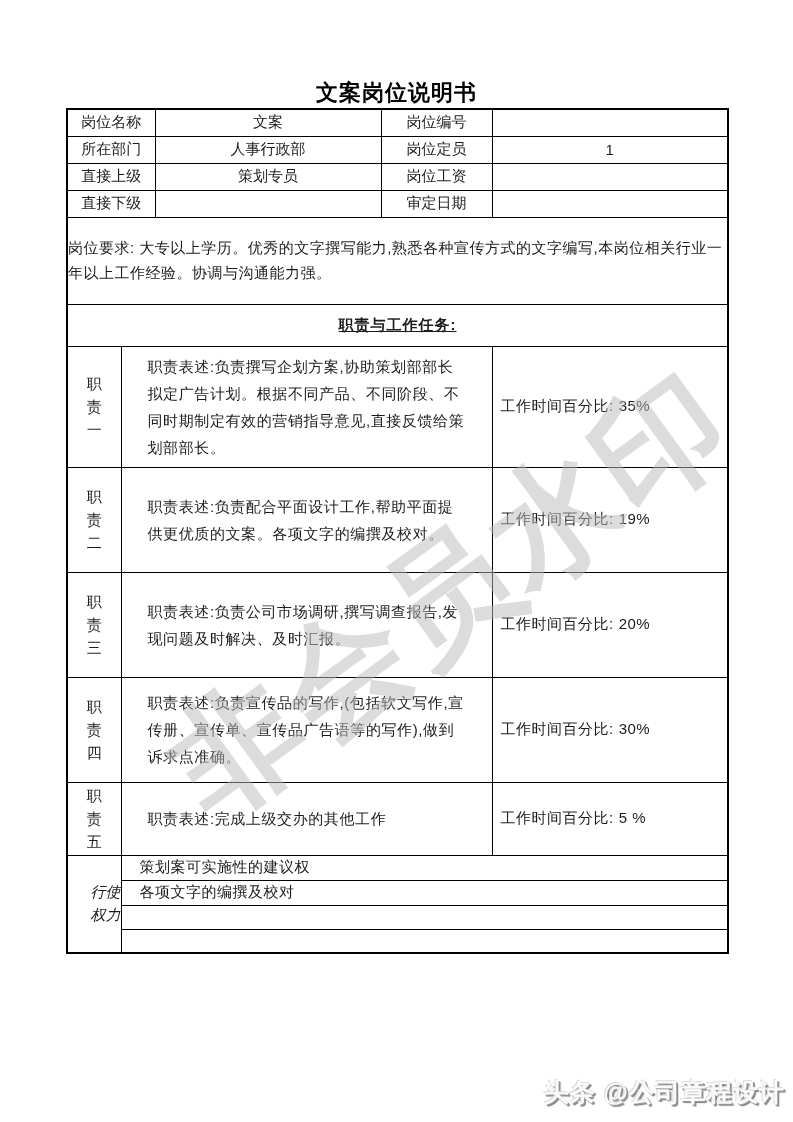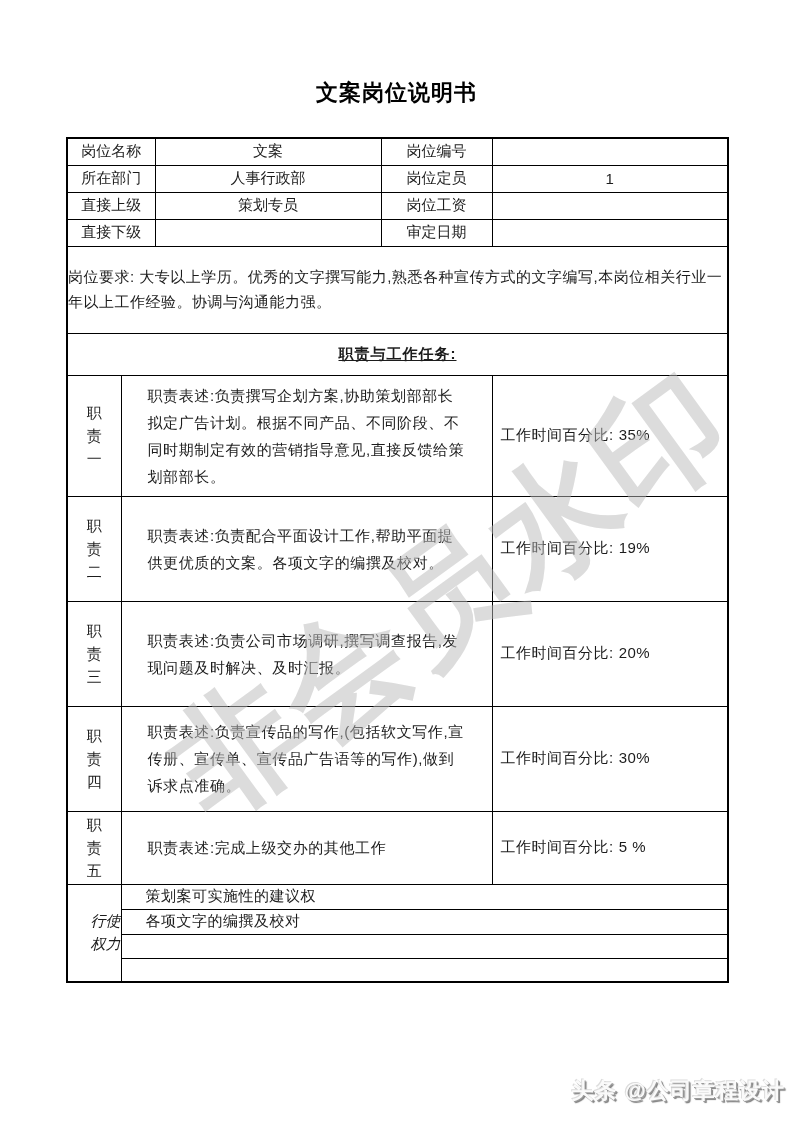--- a/index.html
+++ b/index.html
@@ -20,21 +20,20 @@
     font-weight: bold;
     font-size: 22px;
     letter-spacing: 1px;
     color: #000;
   }
   table.doc {
     border-collapse: collapse;
     table-layout: fixed;
     width: 661px;
     margin-left: 66px;
-    margin-top: 29px;
     position: relative;
     z-index: 1;
   }
   table.doc, table.doc td { border: 1px solid #000; }
   table.doc { border: 2px solid #000; }
   table.doc td {
     font-size: 15px;
     color: #1c1c1c;
     vertical-align: middle;
     overflow: hidden;
@@ -87,42 +86,42 @@
   td.duty-percent .pct-val { margin-left: 5px; }
   td.powers-label {
     text-align: right;
     color: #c42525;
     white-space: pre-line;
     line-height: 1.5;
     font-size: 15px;
     font-style: italic;
   }
   td.power-item {
-    padding-left: 24px;
+    padding-left: 18px;
     font-size: 14px;
     letter-spacing: 0.5px;
   }
   .watermark {
     position: absolute;
     left: 450px;
     top: 596px;
     transform: translate(-50%, -50%) rotate(-36deg);
     font-size: 128px;
     font-weight: bold;
     white-space: nowrap;
     color: rgba(185, 185, 185, 0.5);
     z-index: 5;
     pointer-events: none;
     letter-spacing: 2px;
   }
   .footer-mark {
     position: absolute;
     top: 1076px;
     right: 8px;
-    font-size: 22px;
+    font-size: 25px;
     font-weight: bold;
     letter-spacing: 1px;
     color: #fafafa;
     text-shadow: -1px -1px 0 #dcdcdc, 1px 1px 0 #9a9a9a, 2px 2px 1px #7e7e7e;
     z-index: 6;
   }
 </style>
 </head>
 <body>
 

